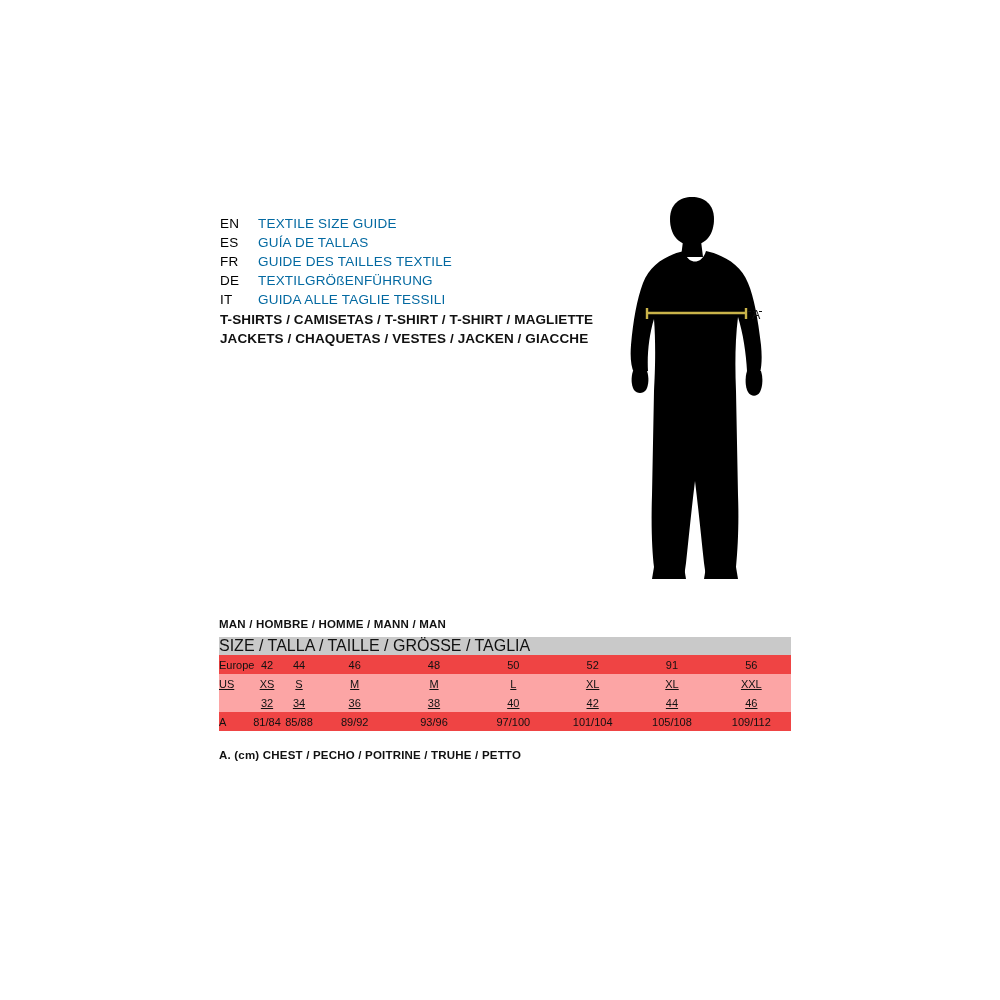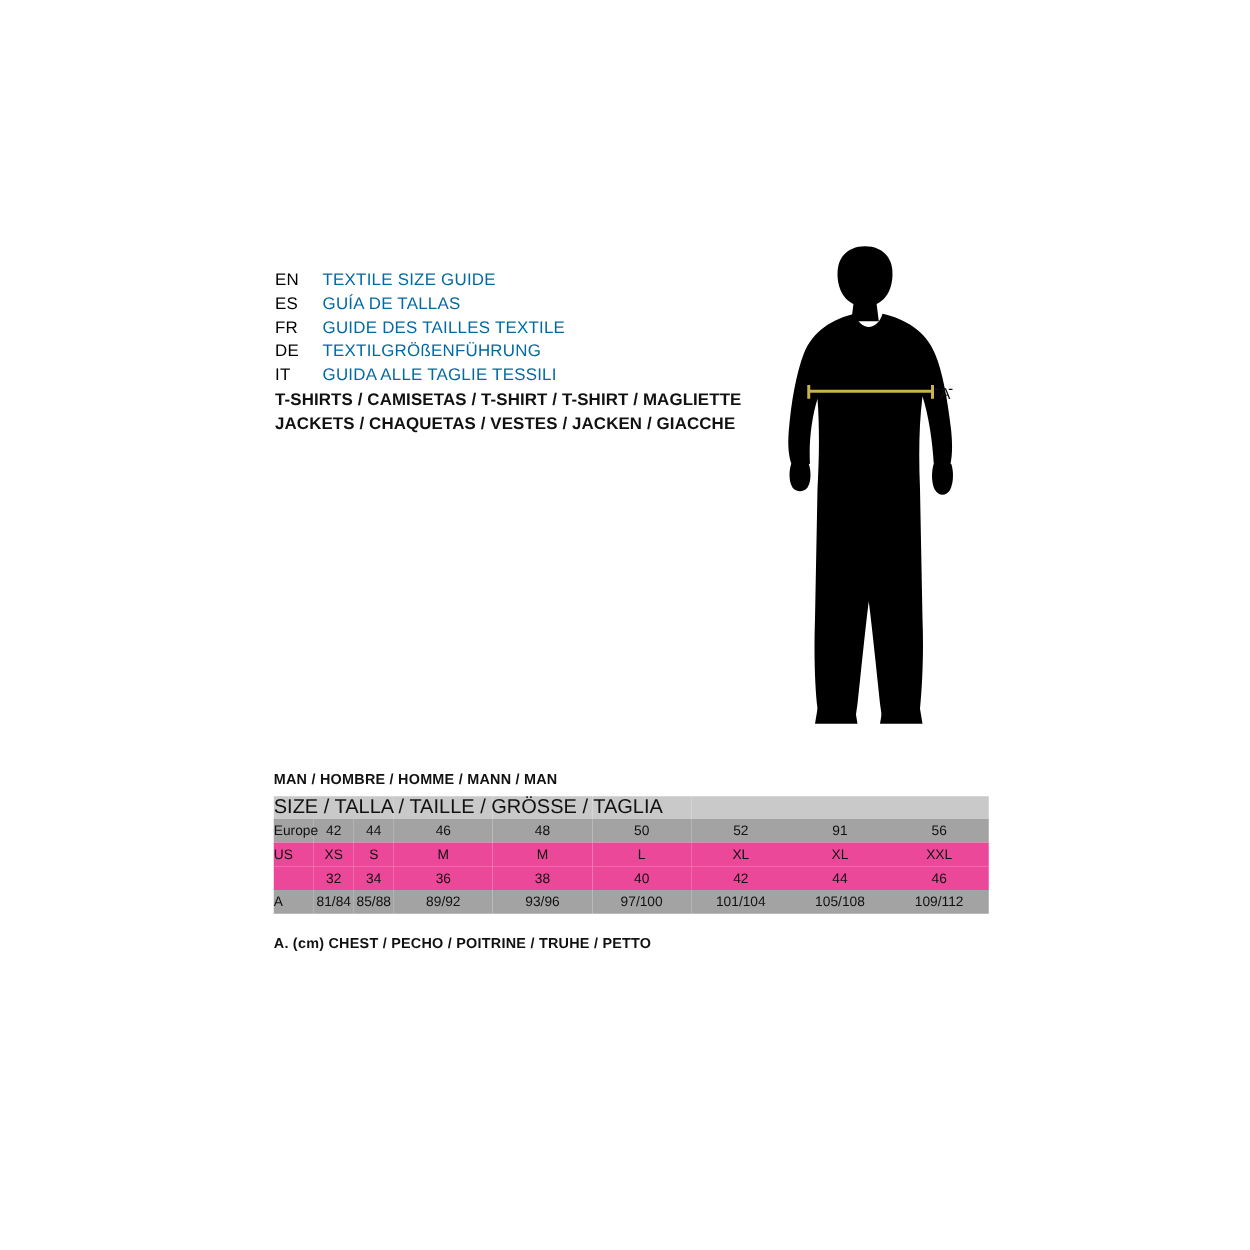--- a/index.html
+++ b/index.html
@@ -120,24 +120,25 @@
   tr.row-head td {
     background: #c9c9c9;
     font-size: 16px;
     height: 18px;
   }
   tr.row-head td.lbl {
     text-align: left;
     white-space: nowrap;
   }
   tr.band td {
-    background: #ec4899;
+    background: #fca5a5;
+    text-decoration: underline;
   }
   tr.plain td {
-    background: #a3a3a3;
+    background: #ef4444;
   }
 
   #footnote {
     position: absolute;
     left: 219px;
     top: 749px;
     font-size: 11.5px;
     font-weight: bold;
     letter-spacing: 0.2px;
     color: #111;

